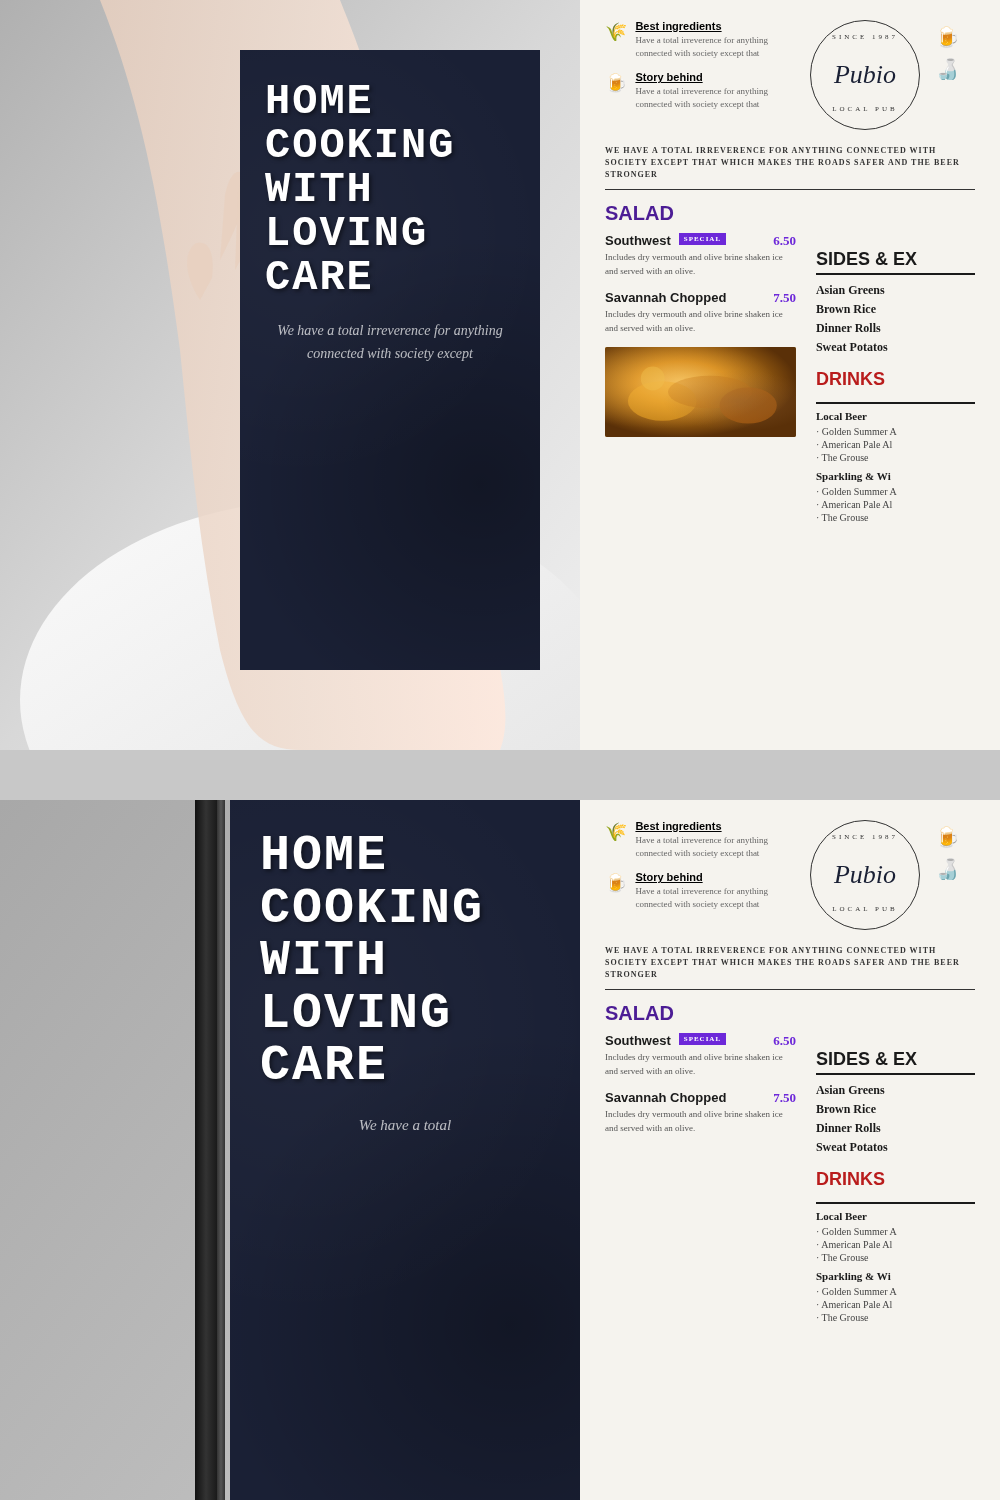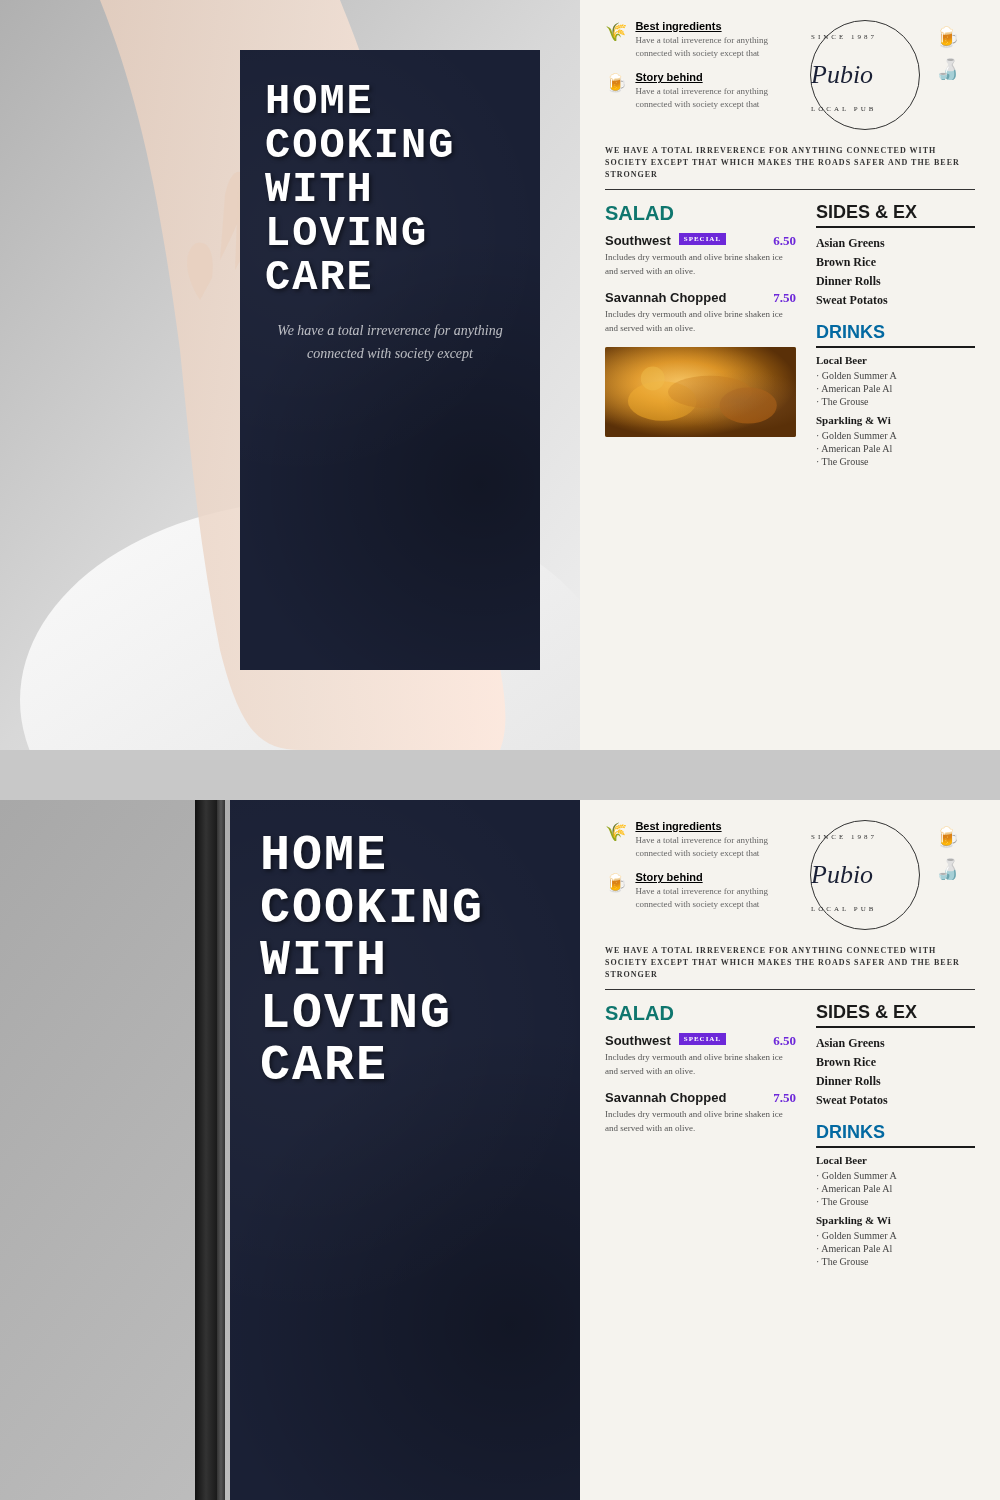--- a/index.html
+++ b/index.html
@@ -119,20 +119,21 @@
       line-height: 1.4;
     }
 
     .logo-circle {
       width: 110px;
       height: 110px;
       border: 1.5px solid #333;
       border-radius: 50%;
       display: flex;
       flex-direction: column;
+      align-items: center;
       justify-content: center;
       position: relative;
       flex-shrink: 0;
     }
 
     .logo-since {
       font-size: 7px;
       letter-spacing: 3px;
       color: #333;
       position: absolute;
@@ -170,27 +171,28 @@
       display: flex;
       gap: 20px;
     }
 
     .menu-left-col {
       flex: 1.2;
     }
 
     .menu-right-col {
       flex: 1;
+      margin-top: 47px;
     }
 
     .section-title {
       font-family: 'Arial Black', sans-serif;
       font-size: 20px;
       font-weight: 900;
-      color: #0f766e;
+      color: #4c1d95;
       margin-bottom: 8px;
     }
 
     .menu-item {
       margin-bottom: 12px;
     }
 
     .item-header {
       display: flex;
       align-items: flex-start;
@@ -270,23 +272,23 @@
       color: #1a1a1a;
       padding: 2px 0;
     }
 
     .drinks-section {}
 
     .drinks-title {
       font-family: 'Arial Black', sans-serif;
       font-size: 18px;
       font-weight: 900;
-      color: #0369a1;
+      color: #b91c1c;
       border-bottom: 2px solid #1a1a1a;
-      padding-bottom: 3px;
+      padding-bottom: 12px;
       margin-bottom: 6px;
     }
 
     .drinks-category {
       font-size: 11px;
       font-weight: 700;
       color: #1a1a1a;
       margin-bottom: 3px;
       margin-top: 6px;
     }
@@ -527,20 +529,21 @@
     <div style="position:absolute;left:217px;top:0;width:8px;height:750px;background:linear-gradient(90deg,#333,#555,#333);"></div>
 
     <div class="menu-card-2">
       <div class="menu-card-title">
         <div>HOME</div>
         <div>COOKING</div>
         <div>WITH</div>
         <div>LOVING</div>
         <div>CARE</div>
       </div>
+      <div class="menu-card-subtitle">We have a total</div>
     </div>
   </div>
 
   <div class="right-panel-2">
 
     <div class="right-header">
       <div class="features-col">
         <div class="feature-item">
           <span class="feature-icon">🌾</span>
           <div class="feature-text">

